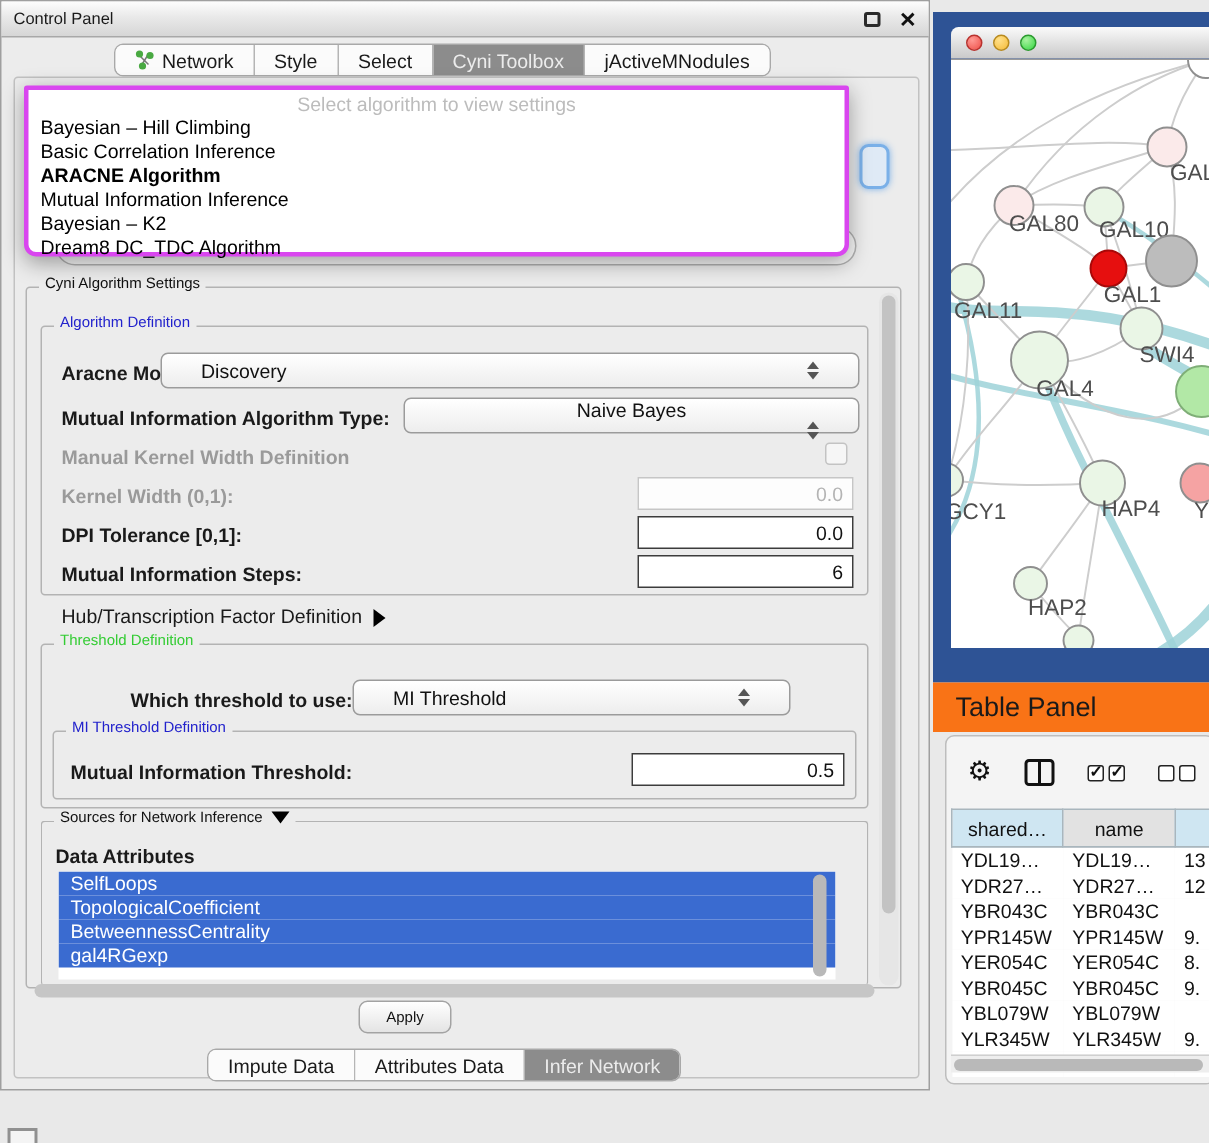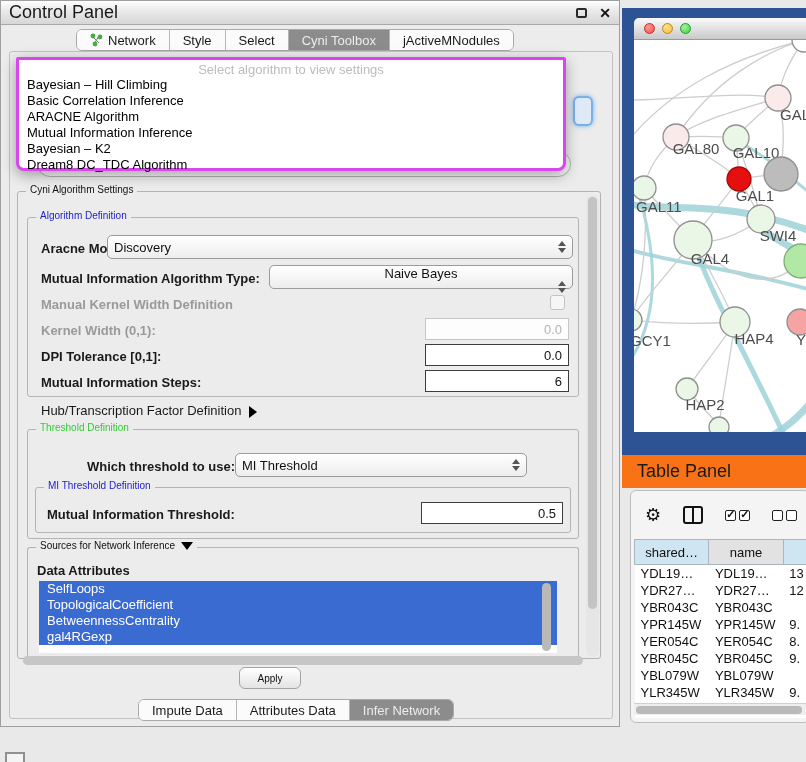--- a/index.html
+++ b/index.html
@@ -5,21 +5,21 @@
   * { margin:0; padding:0; box-sizing:border-box; }
   html,body { width:806px; height:762px; overflow:hidden; }
   body { background:#e9e9e9; font-family:"Liberation Sans", sans-serif; font-size:13px; color:#111; position:relative; }
   .abs { position:absolute; }
 
   
   #cp-window { left:0; top:8; width:620px; height:727px; background:#ececec; border:1px solid #9f9f9f; }
   #cp-titlebar { left:0; top:0; width:100%; height:24px;
     background:linear-gradient(#fdfdfd,#e9e9e9 45%,#d6d6d6); border-bottom:1px solid #a8a8a8;
     display:flex; align-items:center; padding:0 8px; }
-  #cp-title { font-size:18px; color:#1a1a1a; }
+  #cp-title { font-size:11px; color:#1a1a1a; }
   #cp-titlebar .spacer { flex:1; }
   .float-icon { width:11px; height:10px; border:2px solid #2a2a2a; border-radius:2px; margin-right:12px; }
   .close-icon { font-weight:bold; font-size:14px; color:#111; line-height:10px; }
 
   
   .tabbar { display:flex; border:1px solid #a9a9a9; border-radius:6px; background:#fbfbfb; height:22px; overflow:hidden; }
   .tabbar .tab { display:flex; align-items:center; gap:5px; padding:0 13px; border-right:1px solid #b5b5b5;
     color:#1a1a1a; white-space:nowrap; background:#fbfbfb; }
   .tabbar .tab:last-child { border-right:none; }
   .tabbar .tab.sel { background:#8c8c8c; color:#ececec; }
@@ -33,42 +33,42 @@
   .group { position:absolute; border:1px solid #b3b3b3; border-radius:3px; }
   .legend { position:absolute; top:-8px; left:8px; background:#ececec; padding:0 4px; font-size:10px; }
   .legend.blue { color:#2222cc; }
   .legend.green { color:#33cc33; }
 
   .lbl { position:absolute; font-weight:bold; color:#1a1a1a; white-space:nowrap; }
   .lbl.dis { color:#9a9a9a; }
   .lbl.norm { font-weight:normal; }
 
   .combo { position:absolute; border:1px solid #9b9b9b; border-radius:5px;
-    background:linear-gradient(#ffffff,#ededed); display:flex; align-items:center; padding:0 6px; }
+    background:linear-gradient(#ffffff,#ededed); display:flex; align-items:center; padding:0 26px; }
   .combo .spin { margin-left:auto; display:flex; flex-direction:column; gap:2px; }
   .combo .spin i { display:block; width:0; height:0; border-left:4px solid transparent; border-right:4px solid transparent; }
   .combo .spin i.up { border-bottom:5px solid #555; }
   .combo .spin i.dn { border-top:5px solid #555; }
 
   .tinput { position:absolute; border:1px solid #3c3c3c; background:#fff; text-align:right; padding:0 6px;
     display:flex; align-items:center; justify-content:flex-end; }
   .tinput.dis { border-color:#c6c6c6; color:#b4b4b4; background:#fdfdfd; }
 
   .checkbox { position:absolute; width:15px; height:15px; border:1px solid #c3c3c3; border-radius:3px; background:#f6f6f6; }
 
   
   .vtrack { position:absolute; background:#e4e4e4; border-radius:6px; }
   .vthumb { position:absolute; background:#c3c3c3; border-radius:5px; }
 
   
   #algo-popup { left:16px; top:57px; width:550px; height:114px; background:#fff;
     border:3px solid #d946ef; border-radius:2px 2px 8px 8px; box-shadow:0 4px 14px rgba(0,0,0,.35); z-index:40; padding-top:2px; }
   #algo-hint { text-align:center; color:#bcbcbc; font-size:13px; height:15px; }
   .dd-item { height:16px; line-height:16px; padding-left:8px; color:#000; white-space:nowrap; }
-  .dd-item.hl { font-weight:normal; }
+  .dd-item.hl { font-weight:bold; }
 
   
   #bg-combo { left:36px; top:150px; width:534px; height:26px; border:1px solid #b2b2b2; border-radius:13px;
     background:#f7f7f7; color:#c4c4c4; line-height:24px; padding-left:22px; z-index:5; }
   #focus-combo { left:572px; top:95px; width:20px; height:30px; border:2px solid #7ab0e8; border-radius:6px;
     background:#dfeaf6; box-shadow:0 0 5px #7ab0e8; z-index:5; }
 
   
   #attr-list { left:38px; top:580px; width:518px; height:72px; background:#fff; overflow:hidden; }
   .attr-item { height:16px; line-height:16px; padding-left:8px; color:#fff; background:#3a6bd0; }

